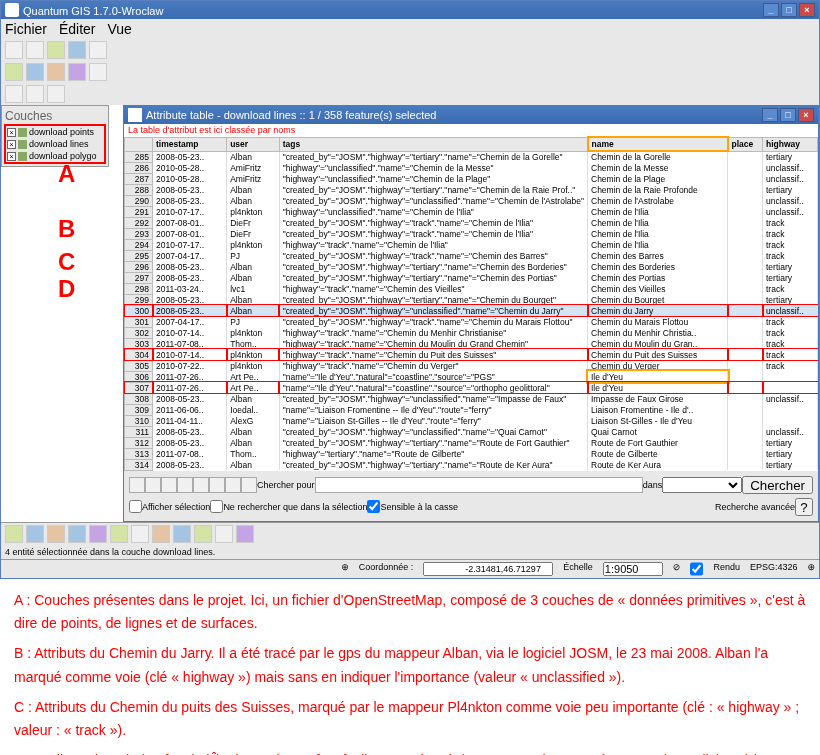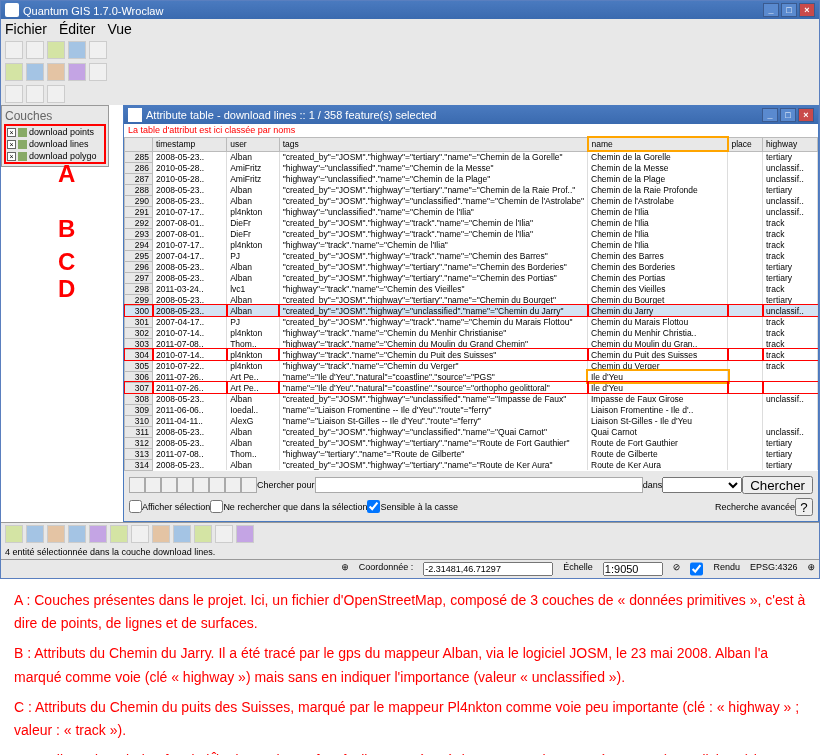--- a/index.html
+++ b/index.html
@@ -23,21 +23,21 @@
 .layers-panel{width:108px;background:#e8e8e8;padding:2px;border:1px solid #999}
 .layers-panel .hdr{font-size:12px;color:#666;padding:1px}
 .layer-item{display:flex;align-items:center;font-size:9px;padding:1px;gap:2px}
 .layer-item .cb{width:9px;height:9px;border:1px solid #666;background:#fff;font-size:7px;line-height:7px;text-align:center}
 .layer-item .ico{width:9px;height:9px;background:#8a6}
 .layers-box{border:2px solid red}
 .inner-window{border:1px solid #4a7abf;background:#f9a8d4;flex:1;margin-left:14px}
 .inner-titlebar{background:linear-gradient(#4a7abf,#3a6aaf);color:#fff;padding:2px 4px;display:flex;align-items:center;font-size:11px;height:18px}
 .red-note{color:red;font-size:9px;text-align:left;padding:1px 4px;background:#fff}
 .attr-table{width:100%;border-collapse:collapse;font-size:8.5px;background:#fff}
-.attr-table th{background:#e8e8e8;border:1px solid #bbb;padding:1px 3px;font-weight:normal;text-align:left}
+.attr-table th{background:#e8e8e8;border:1px solid #bbb;padding:1px 3px;font-weight:bold;text-align:left}
 .attr-table th.sorted{border:2px solid orange}
 .attr-table td{border-right:1px solid #ddd;padding:0 3px;white-space:nowrap;overflow:hidden}
 .attr-table td.rownum{background:#e8e8e8;border:1px solid #bbb;text-align:right;width:28px}
 .attr-table tr.sel td{background:#d4e4f4}
 .attr-table tr.hlB td{outline:1px solid red}
 .attr-table tr.hlC td{outline:1px solid red}
 .attr-table tr.hlD td{outline:1px solid red}
 .attr-table td.orange{outline:2px solid orange}
 .table-wrap{max-height:340px;overflow:hidden;position:relative}
 .bottom-tools{background:#e8e8e8;padding:3px;font-size:9px}
@@ -449,21 +449,21 @@
     <span class="tbtn c2"></span>
     <span class="tbtn c1"></span>
     <span class="tbtn"></span>
     <span class="tbtn c4"></span>
   </div>
   <div style="background:#e8e8e8;padding:2px 4px;font-size:9px">4 entité sélectionnée dans la couche download lines.</div>
   <div class="statusbar">
     <span class="spacer"></span>
     <span>⊕</span>
     <span>Coordonnée :</span>
-    <input style="width: 130px; height: 14px; font-size: 9px;" value="-2.31481,46.71297">
+    <input style="width: 130px; height: 14px; font-size: 9px; padding-left: 40px;" value="-2.31481,46.71297">
     <span>Échelle</span>
     <input style="width: 60px; height: 14px; font-size: 11px;" value="1:9050">
     <span>⊘</span>
     <input type="checkbox" checked="" style="">
     <span>Rendu</span>
     <span>EPSG:4326</span>
     <span>⊕</span>
   </div>
 </div>
 

